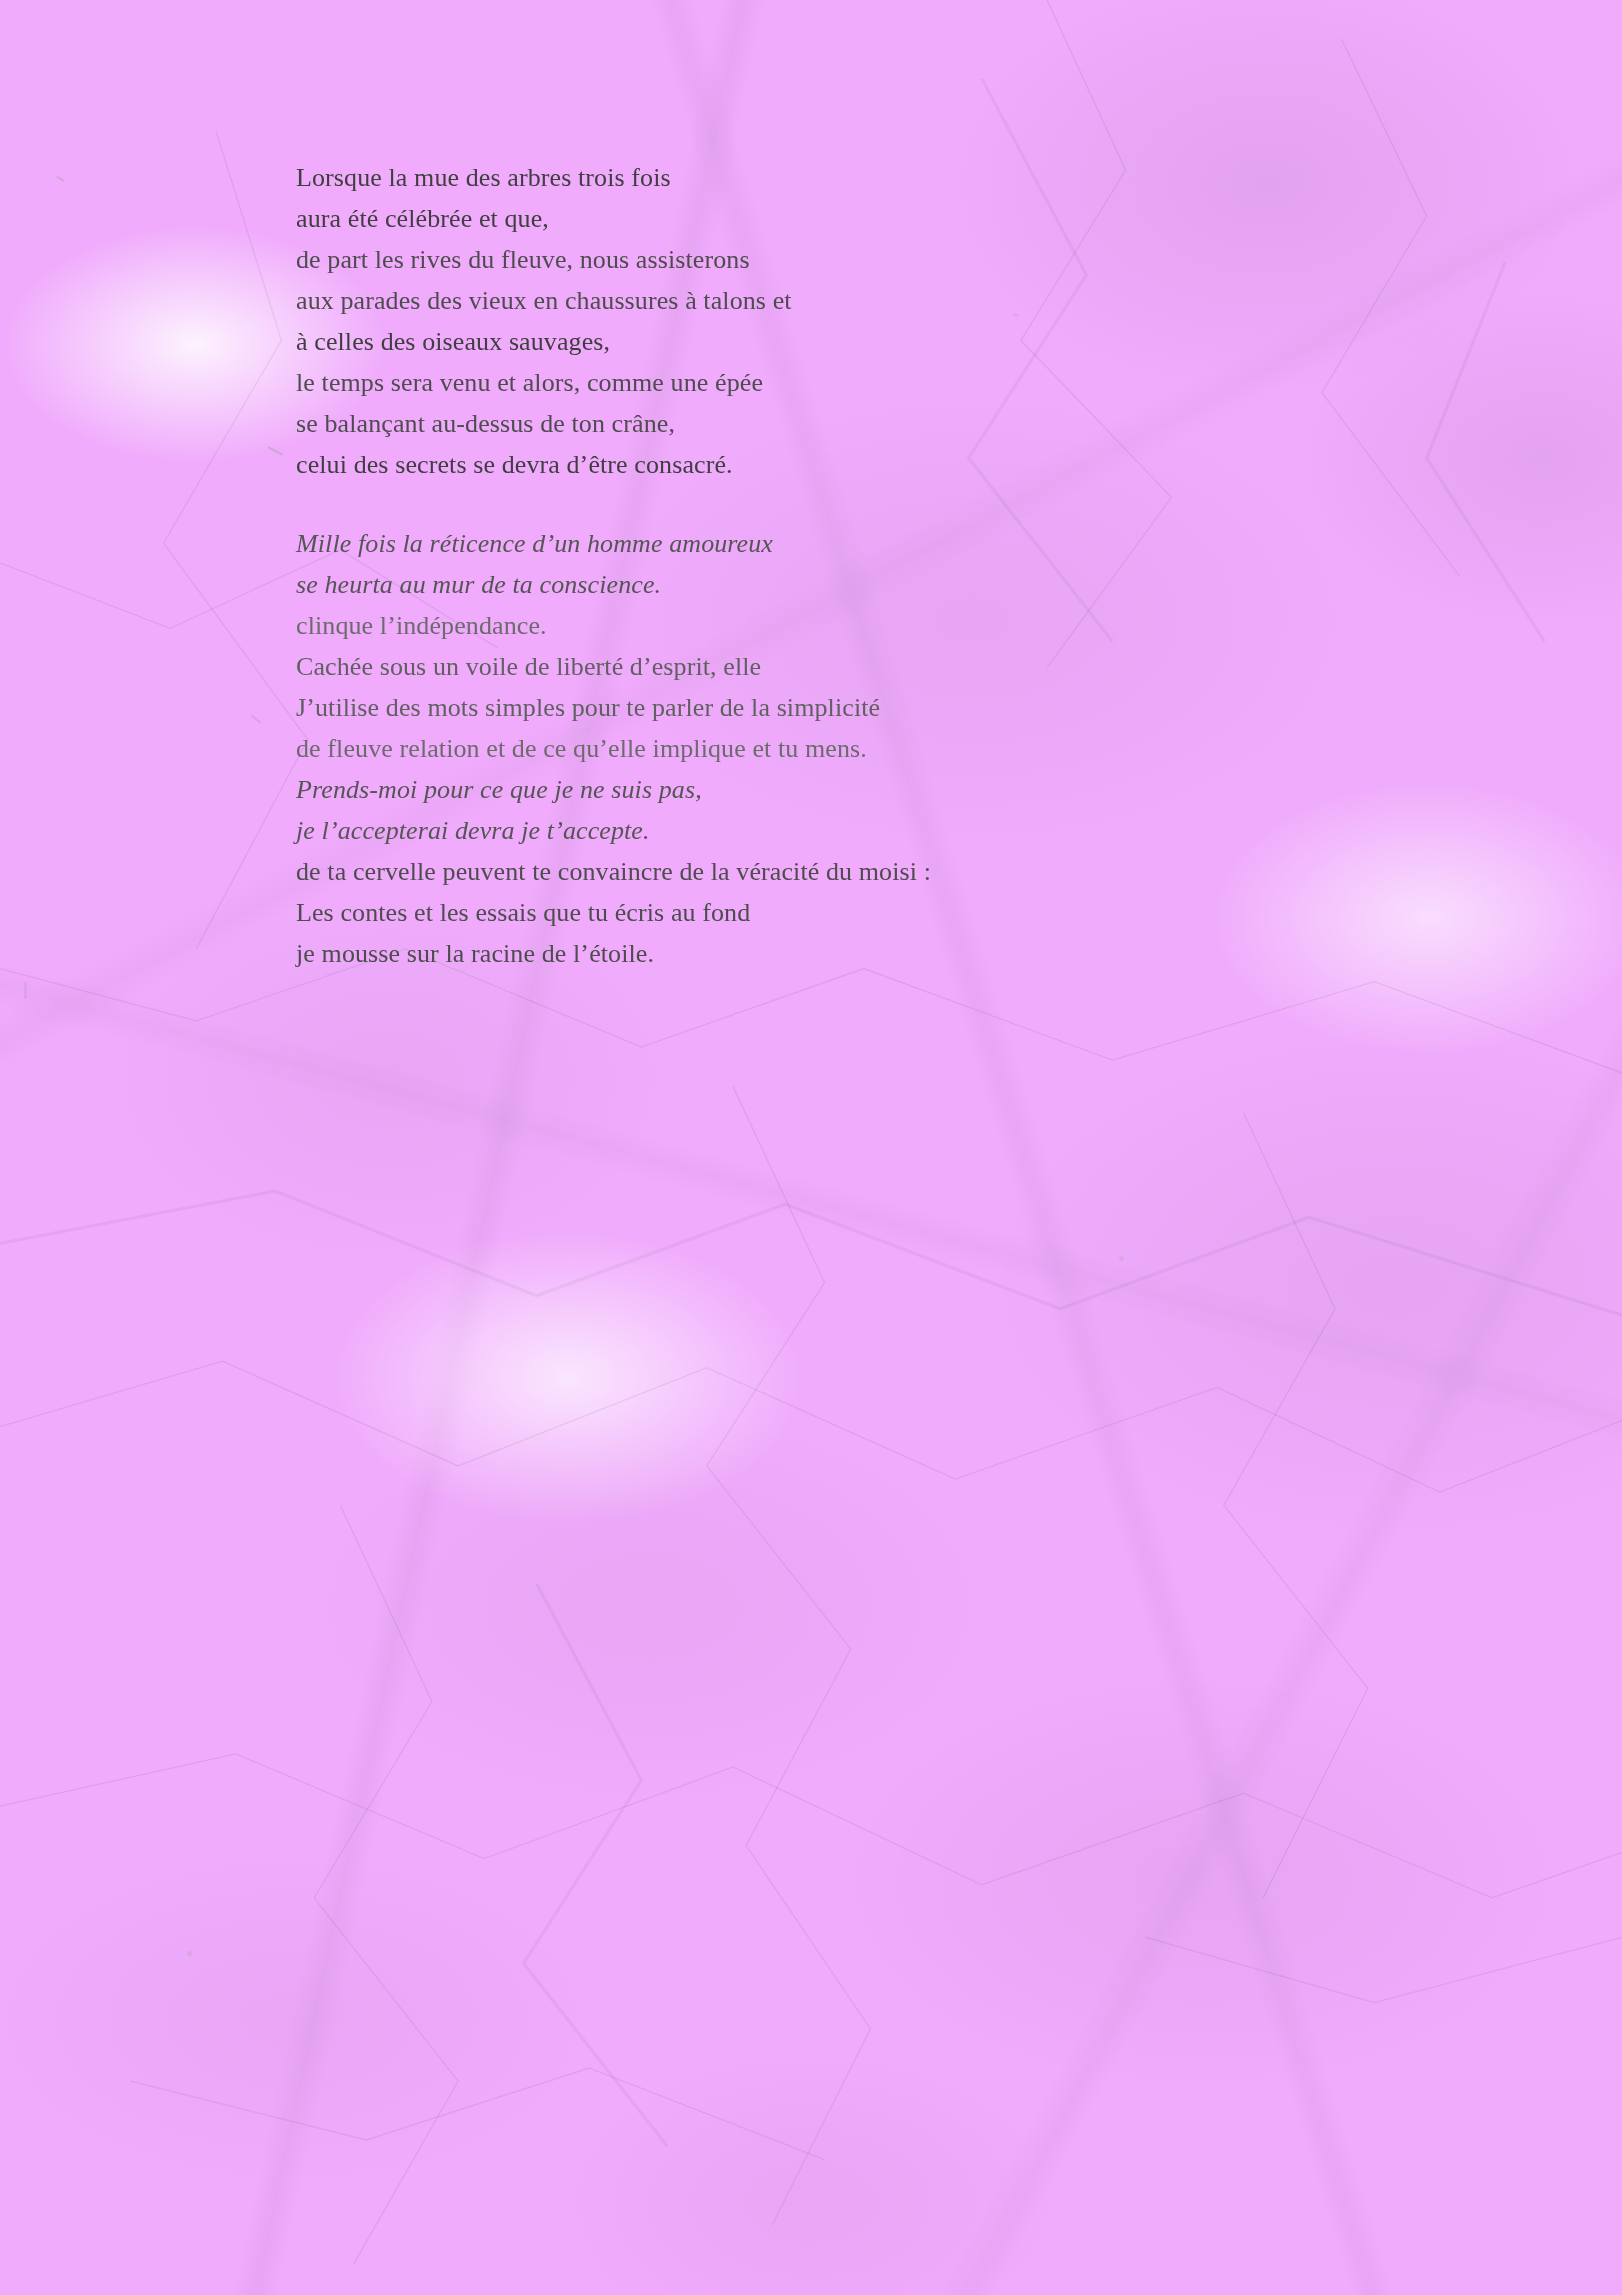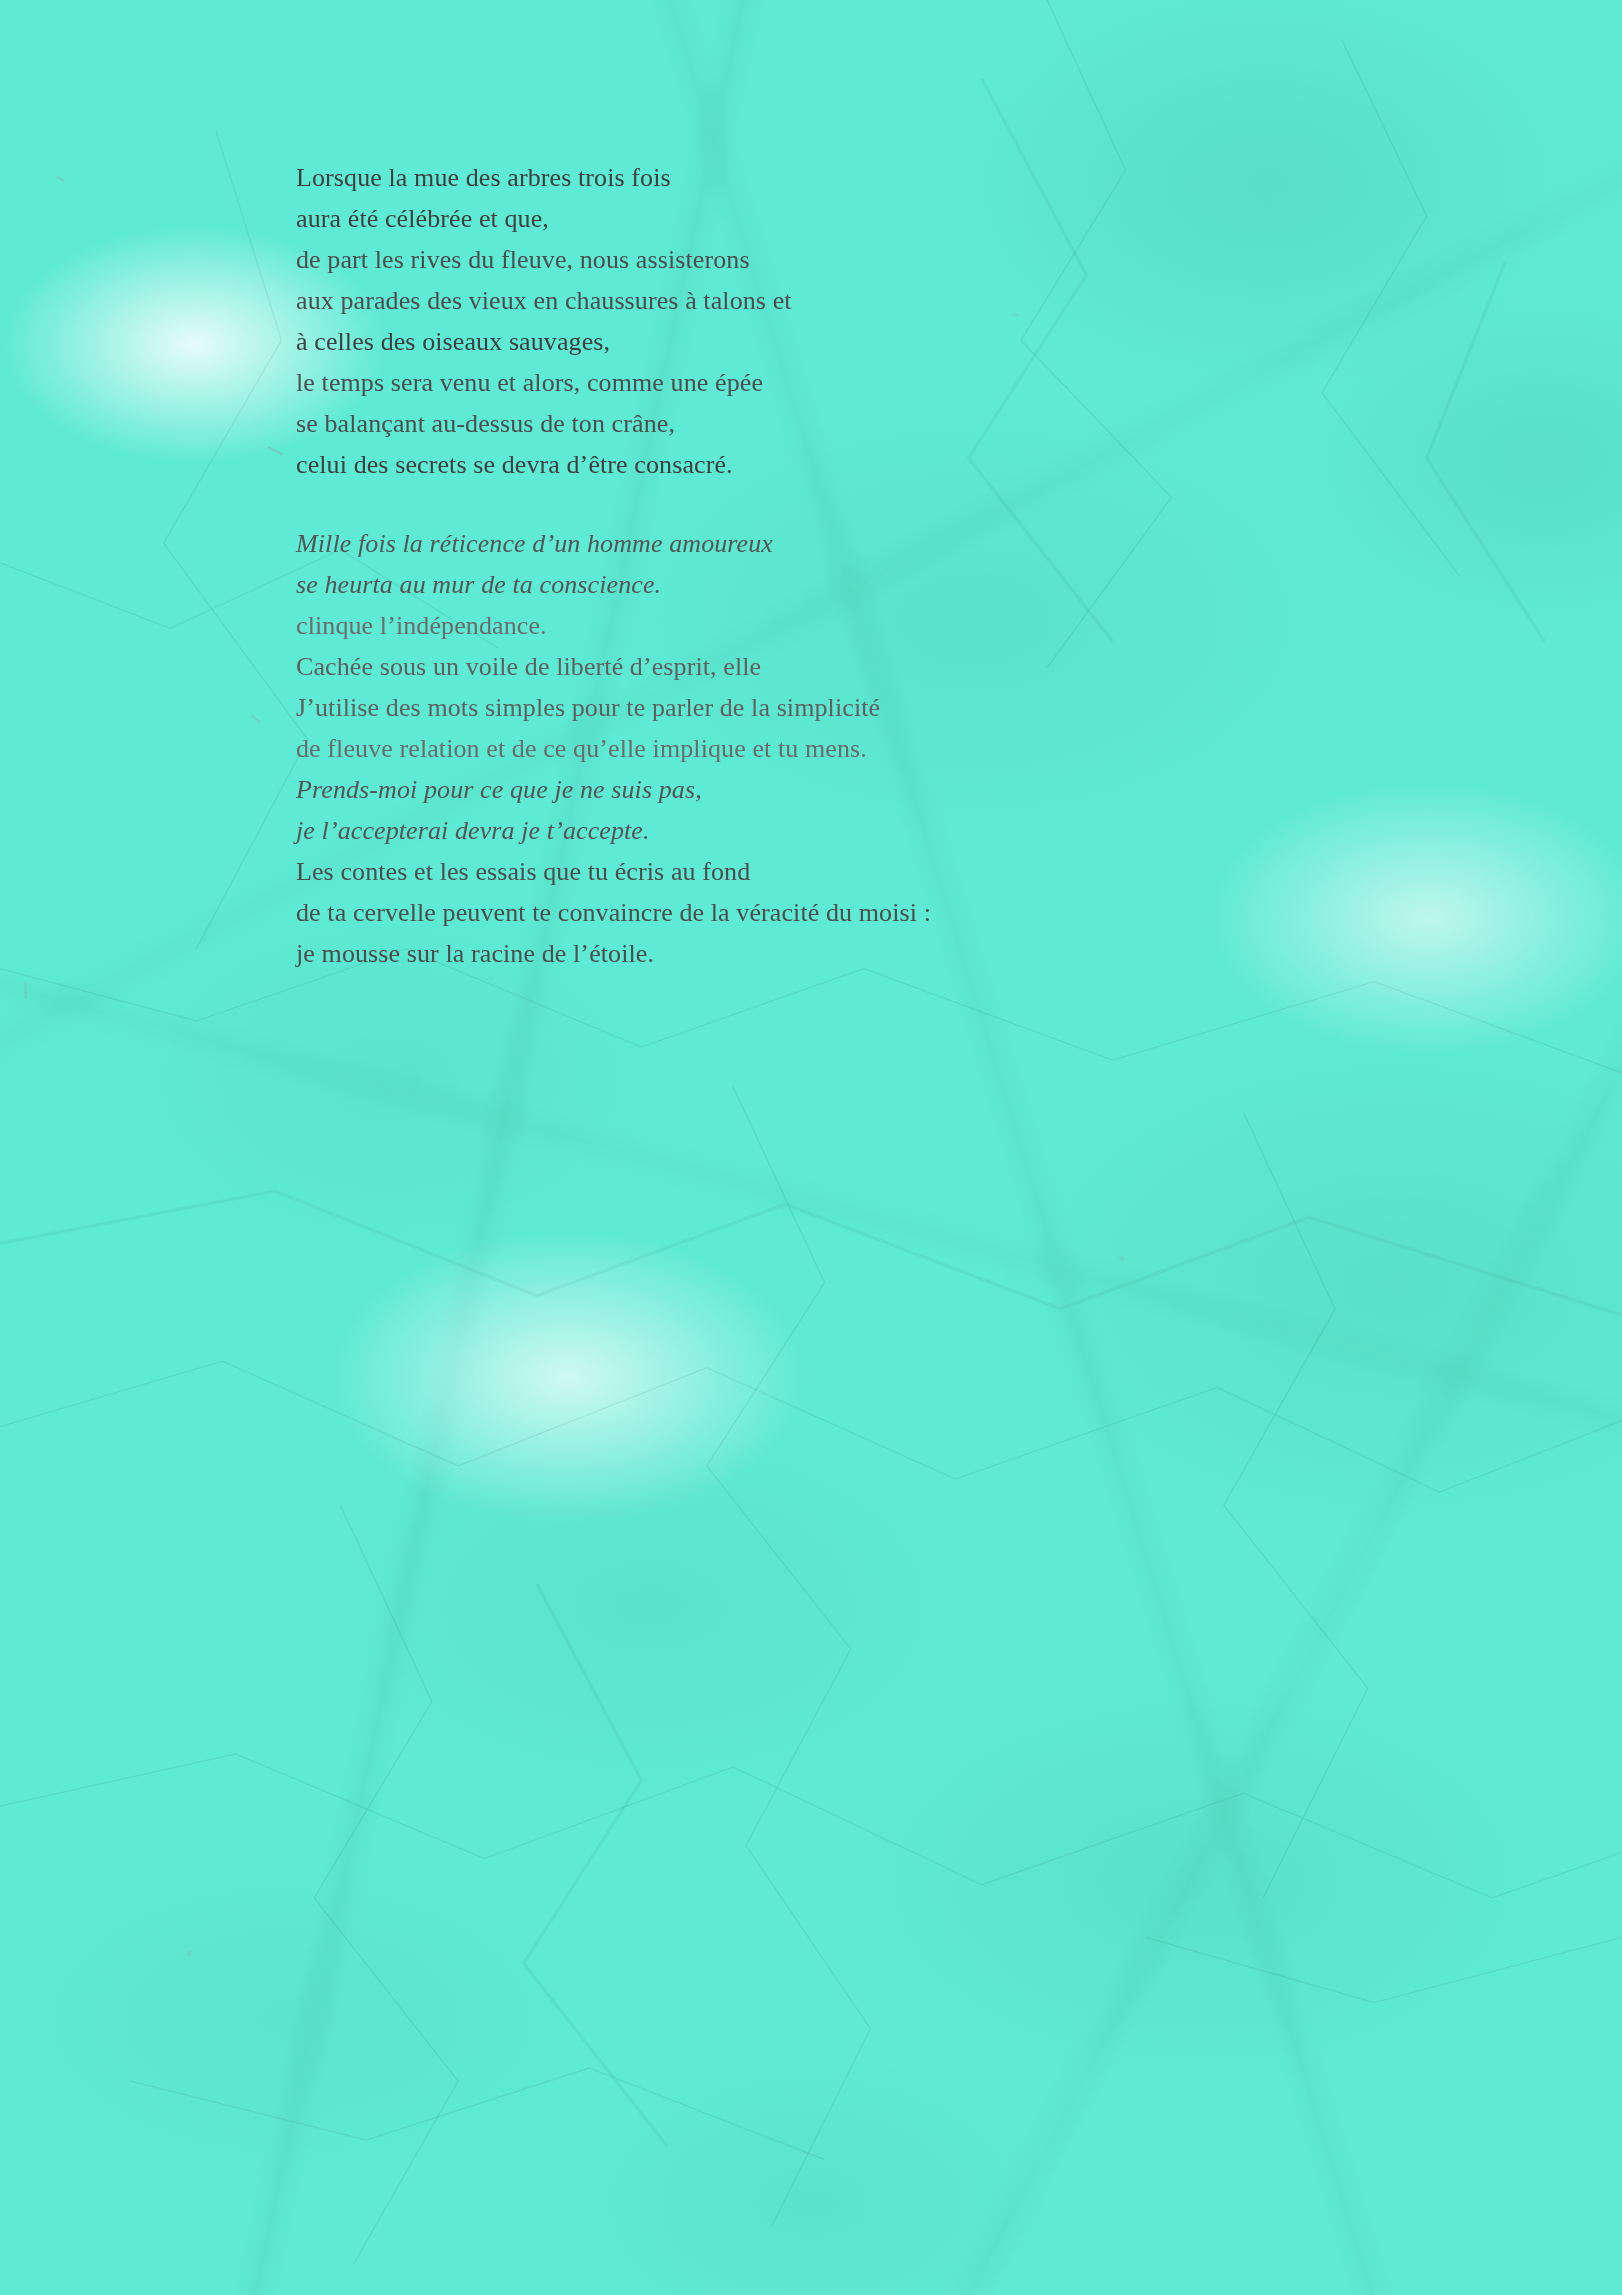--- a/index.html
+++ b/index.html
@@ -12,21 +12,21 @@
     height: 2295px;
     position: relative;
     overflow: hidden;
     font-family: "Liberation Serif", serif;
   }
 
   
   #paper {
     position: absolute;
     inset: 0;
-    background: #5eead4;
+    background: #f0abfc;
   }
 
   
   #crumple-a, #crumple-b, #crumple-c {
     position: absolute;
     inset: 0;
     pointer-events: none;
   }
   #crumple-a {
     background:
@@ -142,22 +142,22 @@
 
     <div class="stanza">
       <span class="line f3">Mille fois la réticence d’un homme amoureux</span>
       <span class="line f3">se heurta au mur de ta conscience.</span>
       <span class="line f5">clinque l’indépendance.</span>
       <span class="line f4">Cachée sous un voile de liberté d’esprit, elle</span>
       <span class="line f4">J’utilise des mots simples pour te parler de la simplicité</span>
       <span class="line f5">de fleuve relation et de ce qu’elle implique et tu mens.</span>
       <span class="line f3">Prends-moi pour ce que je ne suis pas,</span>
       <span class="line f3">je l’accepterai devra je t’accepte.</span>
+      <span class="line f2">de ta cervelle peuvent te convaincre de la véracité du moisi :</span>
       <span class="line f2">Les contes et les essais que tu écris au fond</span>
-      <span class="line f2">de ta cervelle peuvent te convaincre de la véracité du moisi :</span>
       <span class="line f2">je mousse sur la racine de l’étoile.</span>
     </div>
 
   </div>
 
   <div class="mark" style="left:56px; top:178px; width:9.2px; height:2px; transform:rotate(35deg); opacity:0.35;"></div>
   <div class="mark" style="left:267px; top:450px; width:17px; height:2px; transform:rotate(28deg); opacity:0.4;"></div>
   <div class="mark" style="left:250px; top:718px; width:11.8px; height:2px; transform:rotate(38deg); opacity:0.3;"></div>
   <div class="mark" style="left:1013px; top:314px; width:5.9px; height:2px; transform:rotate(20deg); opacity:0.25;"></div>
   <div class="mark" style="left:1119px; top:1256px; width:5.2px; height:5.2px; border-radius:50%; opacity:0.22;"></div>

